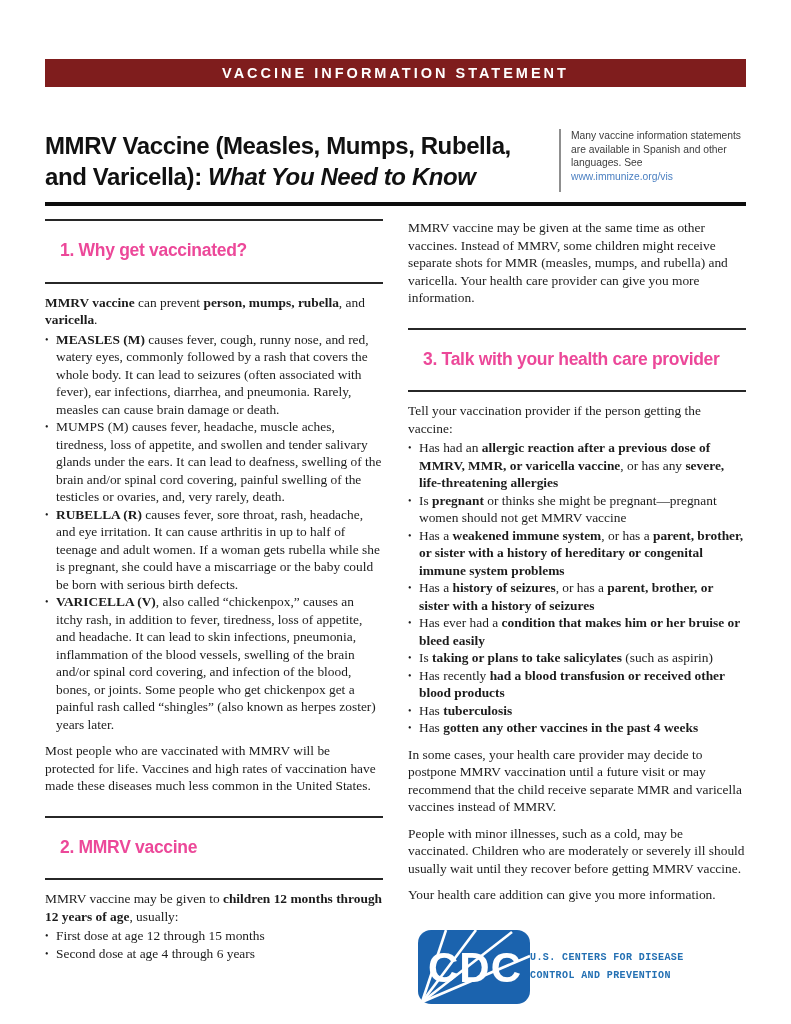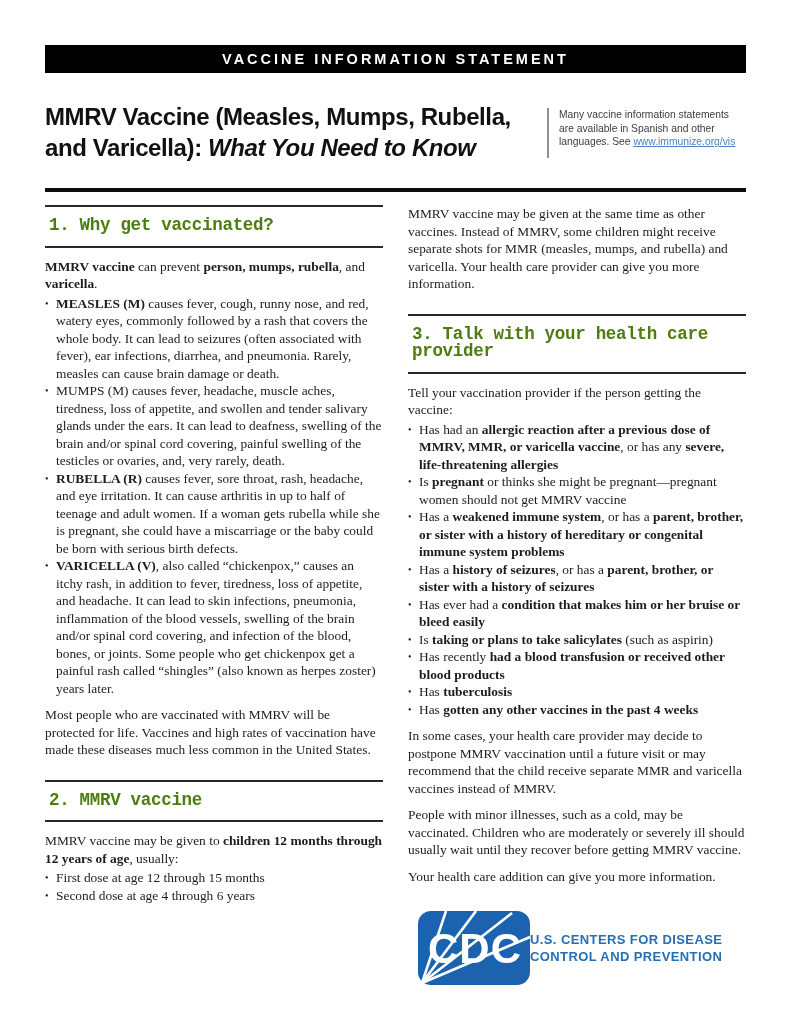--- a/index.html
+++ b/index.html
@@ -1,47 +1,47 @@
 <!DOCTYPE html>
 <html><head>
 <meta charset="utf-8">
 <style>
   html,body{margin:0;padding:0;background:#ffffff;}
   body{width:791px;height:1024px;overflow:hidden;font-family:"Liberation Serif",serif;color:#1c1c1c;}
   .page{position:relative;width:791px;height:1024px;box-sizing:border-box;padding:45px 45px 0 45px;background:#ffffff;}
 
   
-  .banner{background:#000000;height:28px;display:flex;align-items:center;justify-content:center;}
+  .banner{background:#7f1d1d;height:28px;display:flex;align-items:center;justify-content:center;margin-top:14px;}
   .banner span{color:#ffffff;font-family:"Liberation Sans",sans-serif;font-weight:bold;font-size:14.5px;letter-spacing:3px;}
 
   
-  .masthead{display:flex;align-items:center;gap:4px;margin-top:13px;min-height:92px;}
+  .masthead{display:flex;align-items:flex-end;gap:16px;margin-top:13px;min-height:92px;}
   .doc-title{flex:0 0 498px;margin:0;font-family:"Liberation Sans",sans-serif;font-weight:bold;font-size:24px;line-height:1.3;letter-spacing:-0.4px;color:#111;}
   .info-box{flex:1;border-left:2.5px solid #8f8f8f;padding-left:10px;font-family:"Liberation Sans",sans-serif;font-size:10.3px;line-height:13.5px;color:#3c3c3c;margin-top:2px;}
   .info-box p{margin:0 0 9px 0;}
-  .info-box a{color:#4a7fc1;text-decoration:underline;cursor:pointer;}
+  .info-box a{color:#4a7fc1;cursor:pointer;}
   .title-rule{border-top:4px solid #0d0d0d;margin-top:10px;}
 
   
   .columns{display:flex;gap:25px;margin-top:13px;}
   .col{width:338px;font-size:13.4px;line-height:17.5px;}
   .col p{margin:0 0 9px 0;}
   .col p.tight{margin-bottom:2px;}
 
   .section-head{border-top:2px solid #272727;border-bottom:2px solid #272727;padding:6px 0 7px 0;margin-bottom:10px;}
-  .section-head h2{margin:4px;font-family:Liberation Mono, monospace;font-weight:bold;font-size:17.5px;letter-spacing:-0.3px;color:#4d7c0f;}
+  .section-head h2{margin:15px;font-family:Liberation Sans, sans-serif;font-weight:bold;font-size:17.5px;letter-spacing:-0.3px;color:#ec4899;}
   .mt{margin-top:21px;}
 
   ul.bullets{list-style:none;margin:0 0 9px 0;padding:0;}
   ul.bullets li{position:relative;padding-left:11px;}
   ul.bullets li::before{content:"\2022";position:absolute;left:0;top:0;font-size:10px;line-height:17.5px;}
 
   
   .cdc{display:flex;align-items:center;margin-top:26px;margin-left:10px;}
-  .cdc-text{font-family:Liberation Sans, sans-serif;font-weight:bold;font-size:13px;line-height:17.5px;letter-spacing:0.4px;color:#2470b3;}
+  .cdc-text{font-family:Liberation Mono, monospace;font-weight:bold;font-size:10px;line-height:17.5px;letter-spacing:0.4px;color:#2470b3;}
 </style>
 </head>
 <body>
 
 <div class="page">
 
   <div class="banner">
     <span>VACCINE INFORMATION STATEMENT</span>
   </div>
 

